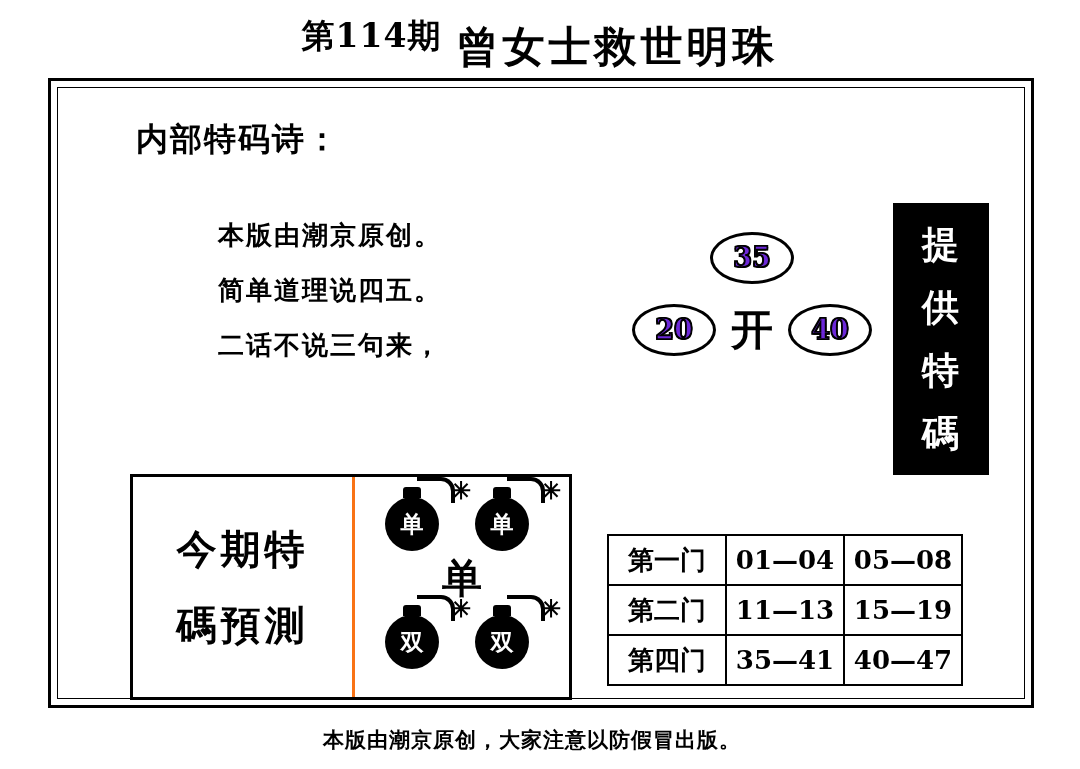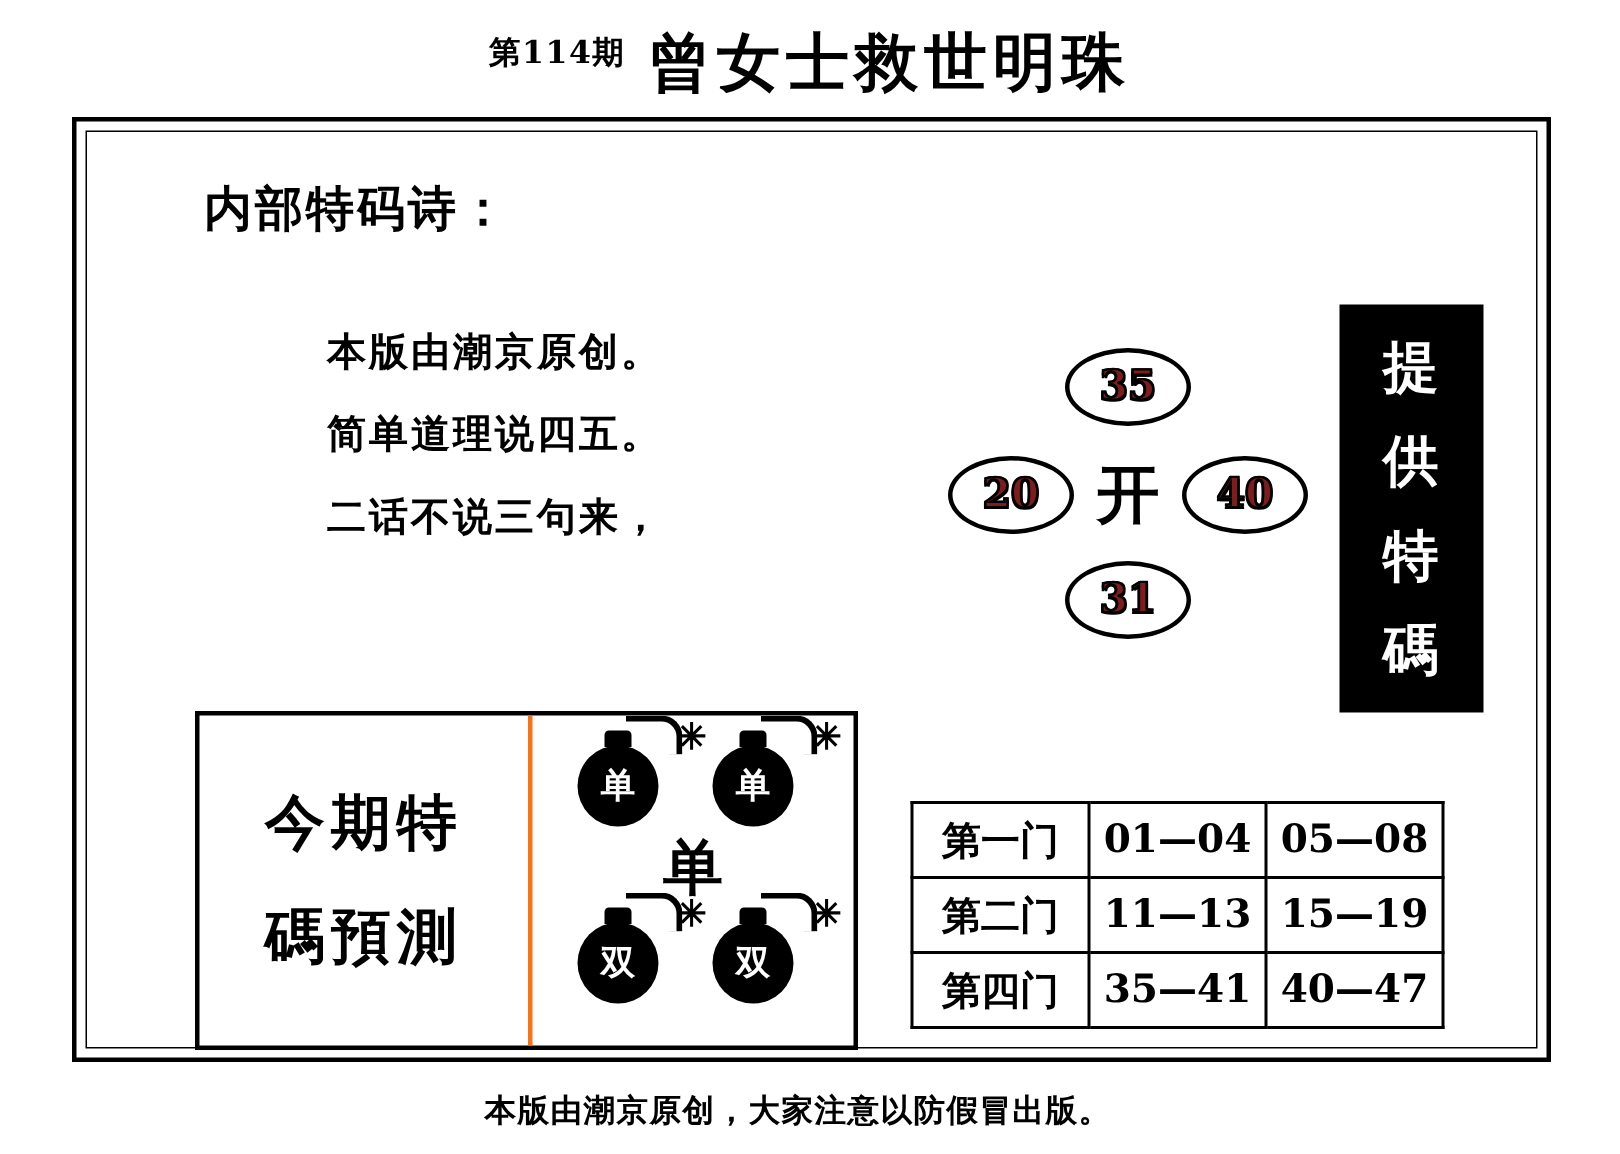--- a/index.html
+++ b/index.html
@@ -19,21 +19,21 @@
   
   .header {
     position: absolute;
     top: 14px;
     left: 0;
     width: 1080px;
     text-align: center;
     white-space: nowrap;
   }
   .issue {
-    font-size: 21px;
+    font-size: 33px;
     font-weight: bold;
     letter-spacing: 1px;
     vertical-align: 14px;
   }
   .main-title {
     font-size: 42px;
     font-weight: bold;
     letter-spacing: 4px;
     margin-left: 10px;
   }
@@ -92,21 +92,21 @@
     position: absolute;
     width: 84px;
     height: 52px;
     border: 3px solid #000;
     border-radius: 50%;
     box-sizing: border-box;
     text-align: center;
     line-height: 46px;
     font-size: 27px;
     font-weight: bold;
-    color: #7f1d1d;
+    color: #6d28d9;
     -webkit-text-stroke: 1.5px #000;
     text-shadow:
       -1px -1px 0 #000, 1px -1px 0 #000,
       -1px  1px 0 #000, 1px  1px 0 #000;
     background: #ffffff;
   }
   .ball-top   { left: 92px; top: 0px; }
   .ball-left  { left: 14px; top: 72px; }
   .ball-right { left: 170px; top: 72px; }
   .ball-bottom{ left: 92px; top: 142px; }
@@ -264,21 +264,20 @@
 <div class="poem">
   <div>本版由潮京原创。</div>
   <div>简单道理说四五。</div>
   <div>二话不说三句来，</div>
 </div>
 
 <div class="cluster">
   <div class="ball ball-top">35</div>
   <div class="ball ball-left">20</div>
   <div class="ball ball-right">40</div>
-  <div class="ball ball-bottom">31</div>
   <div class="kai">开</div>
 </div>
 
 <div class="banner">
   <div>提</div>
   <div>供</div>
   <div>特</div>
   <div>碼</div>
 </div>
 

